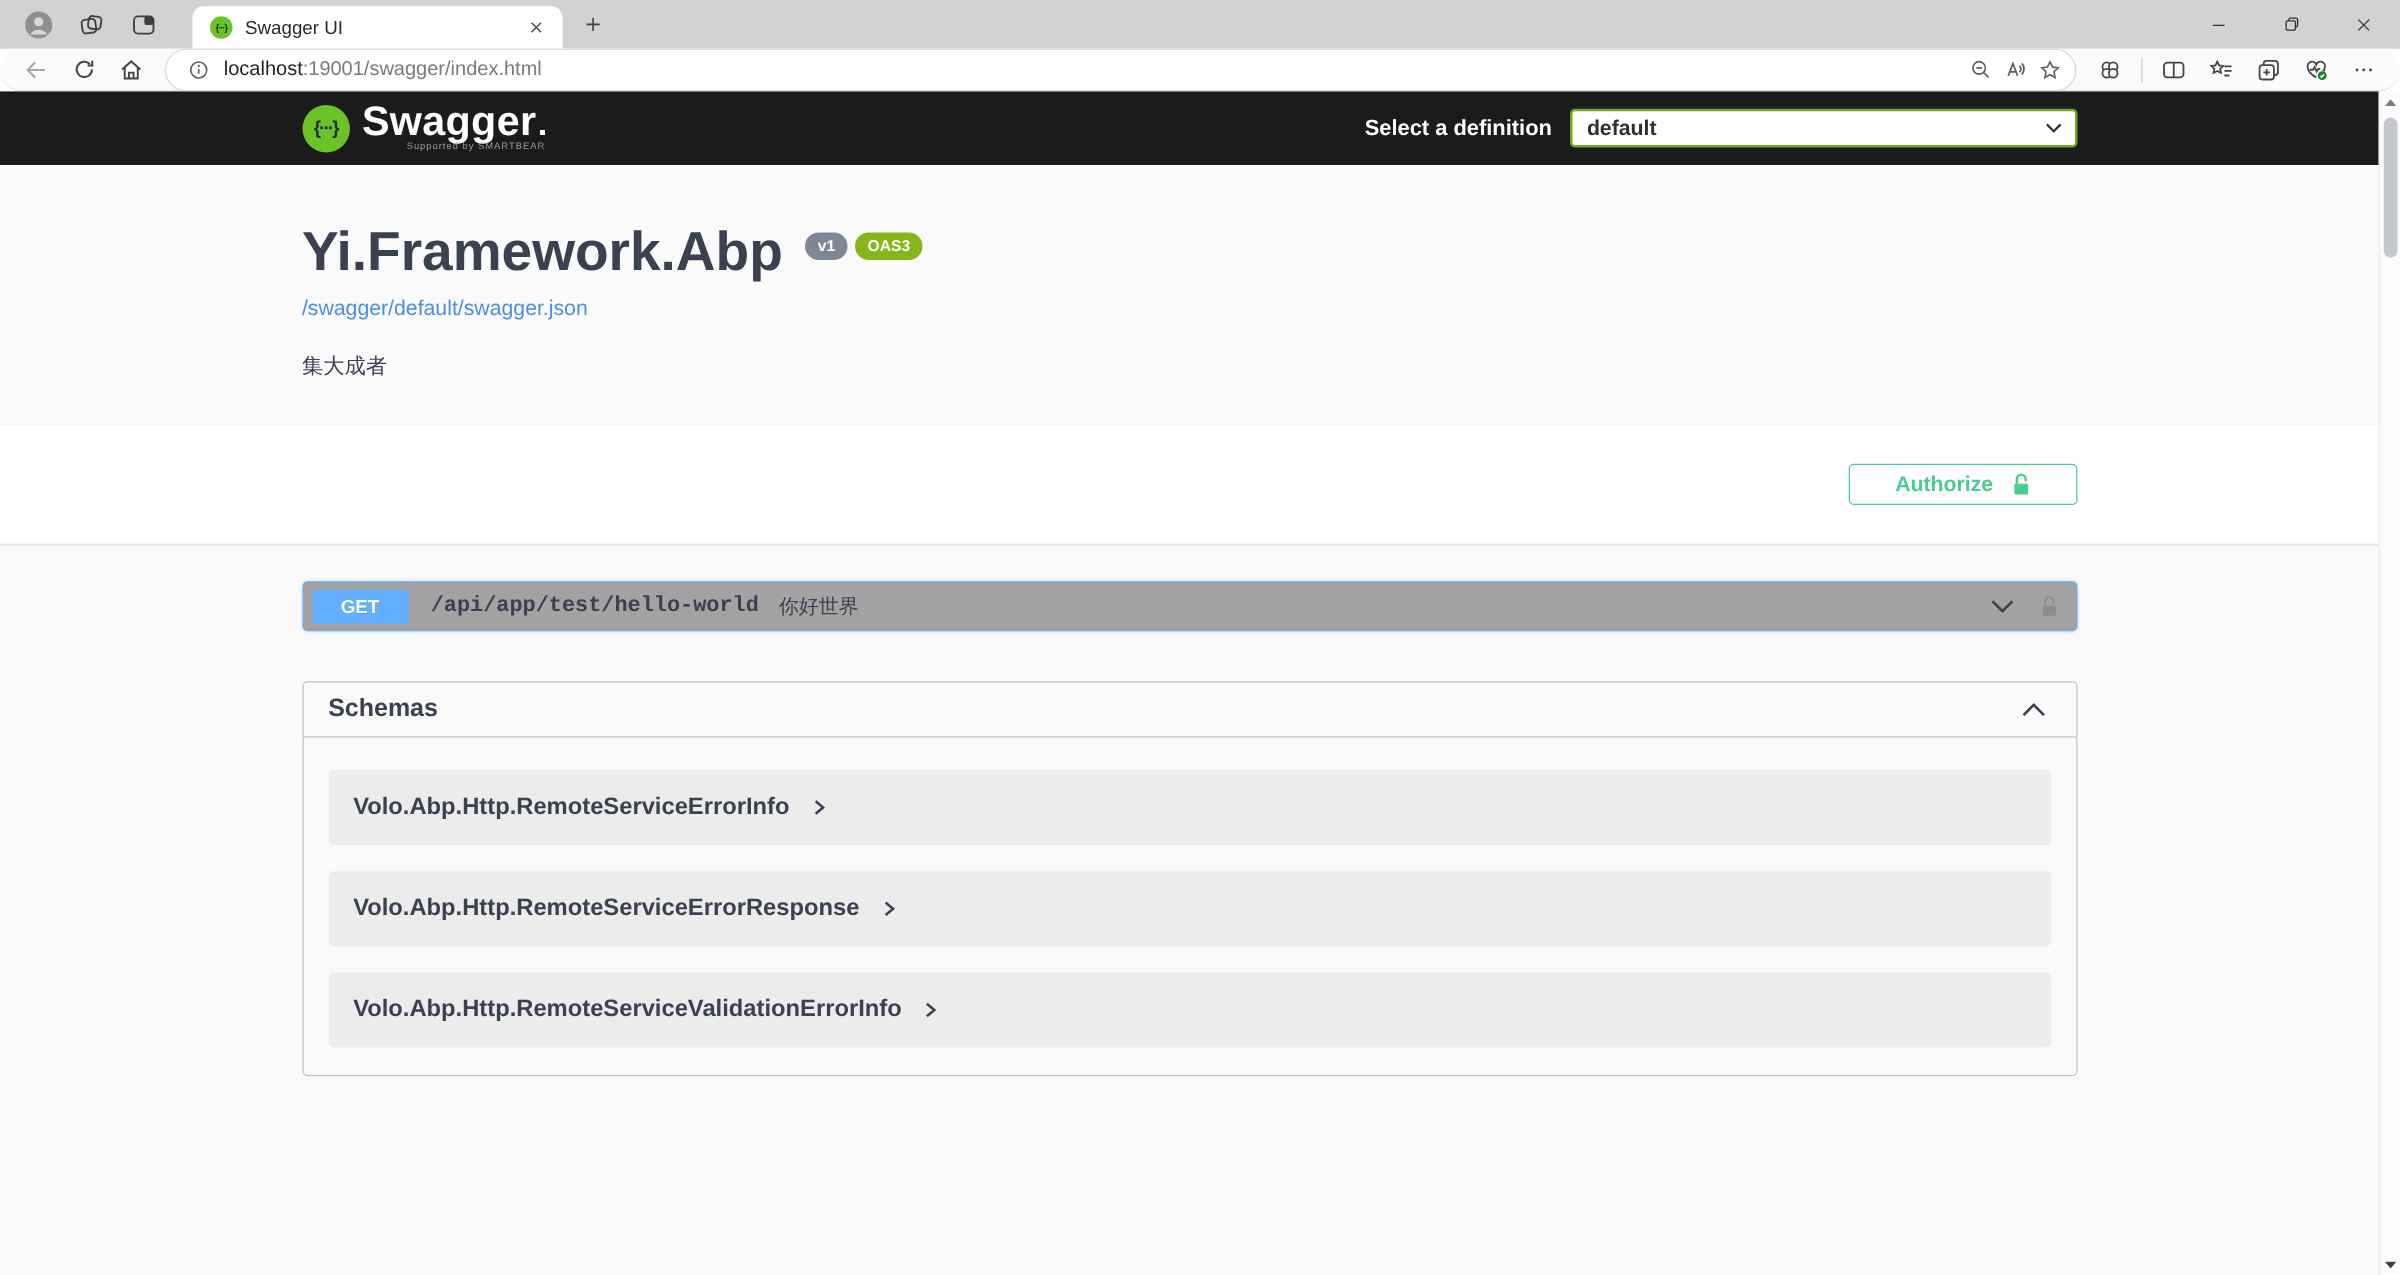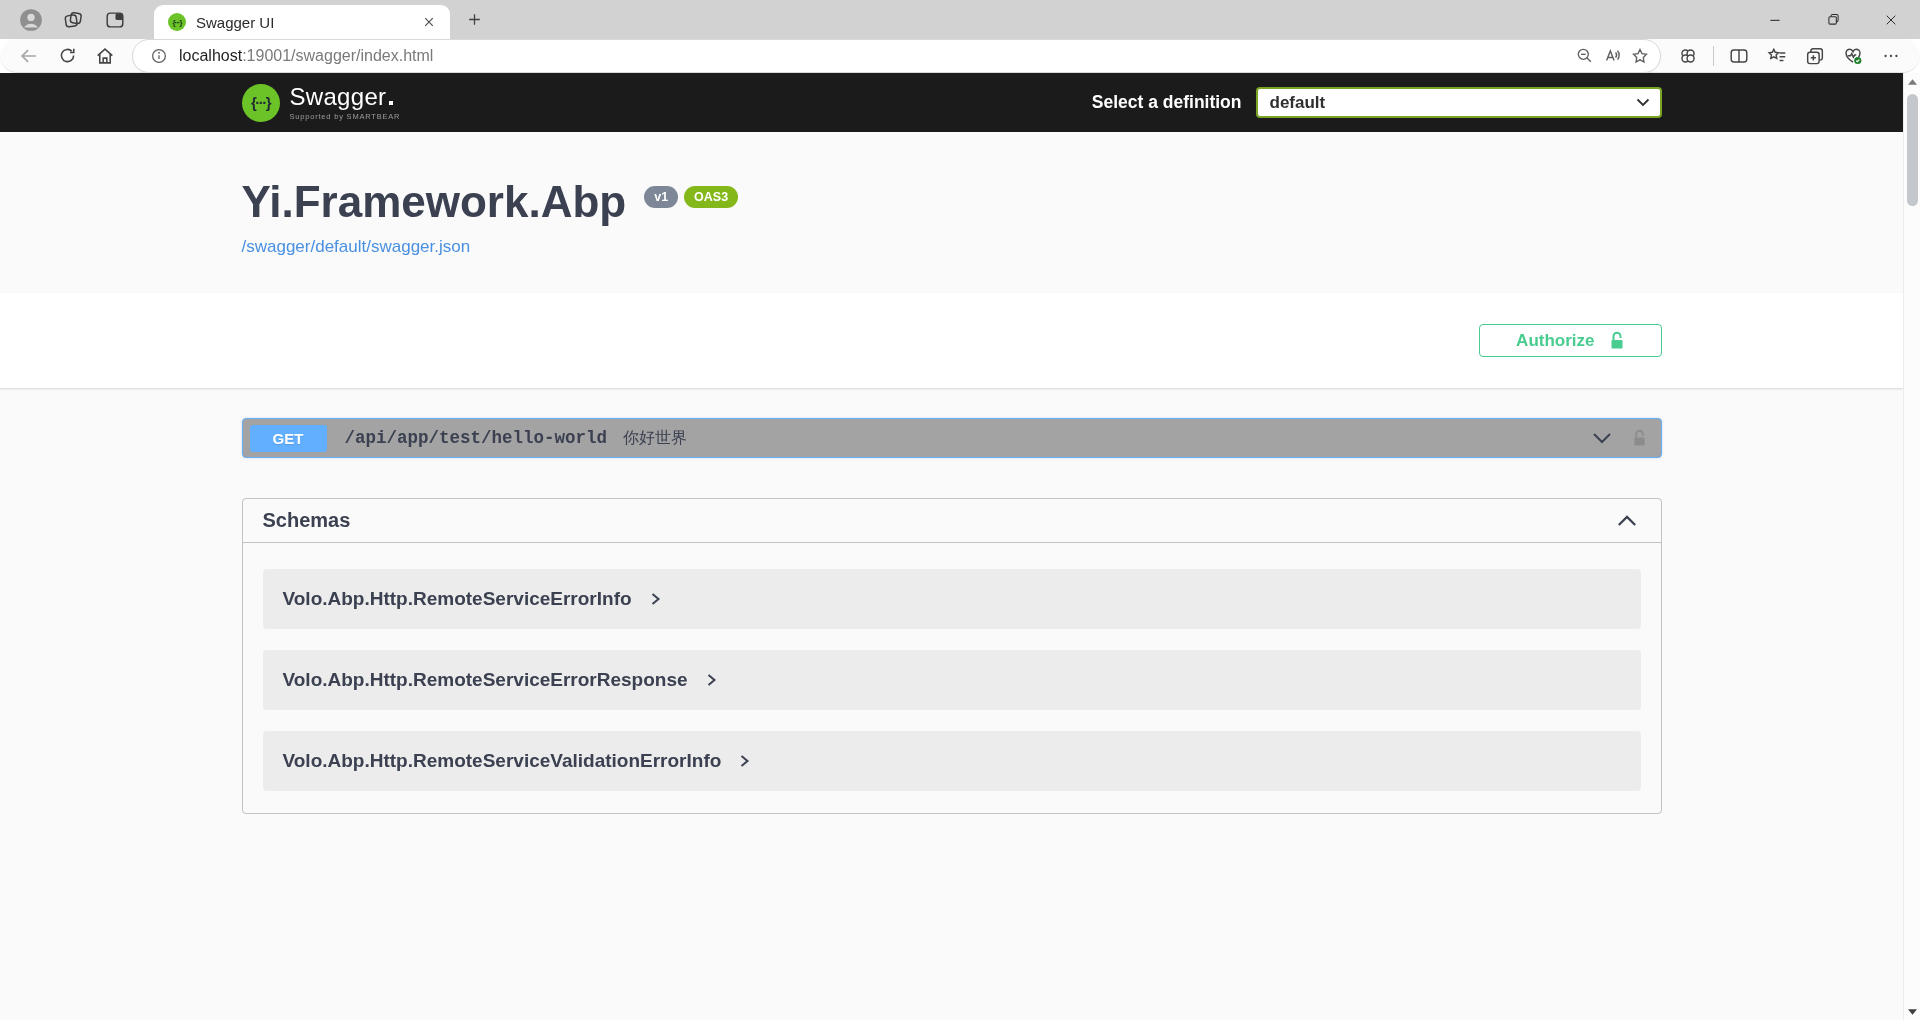--- a/index.html
+++ b/index.html
@@ -30,21 +30,21 @@
   
   .page { flex:1; position:relative; background:#fafafa; overflow:hidden; }
   .page-main { margin-right:17px; }
   .container { max-width:1460px; margin:0 auto; padding:0 20px; }
 
   .topbar { background:#1b1b1b; }
   .topbar-inner { height:59px; display:flex; align-items:center; justify-content:space-between; }
   .logo { display:flex; align-items:center; }
   .logo-circle { width:38px; height:38px; border-radius:50%; background:#6cc327; color:#222b33; font-weight:bold; font-size:15px; letter-spacing:-1.5px; display:flex; align-items:center; justify-content:center; }
   .logo-textwrap { margin-left:10px; display:flex; flex-direction:column; }
-  .logo-word { color:#fff; font-size:24px; font-weight:normal; line-height:26px; letter-spacing:.3px; }
+  .logo-word { color:#fff; font-size:33px; font-weight:bold; line-height:26px; letter-spacing:.3px; }
   .logo-word::after { content:""; display:inline-block; width:4px; height:4px; background:#fff; margin-left:3px; }
   .logo-tagline { font-size:7.5px; color:#9c9c9c; letter-spacing:.8px; align-self:flex-end; margin-top:2px; }
   .def-select { display:flex; align-items:center; }
   .def-label { color:#fff; font-weight:bold; font-size:17.5px; margin-right:14px; }
   .select { width:406px; height:31px; background:#fff; border:2px solid #7aa423; border-radius:4px; display:flex; align-items:center; padding:0 10px 0 12px; cursor:pointer; }
   .select-value { flex:1; font-size:17px; font-weight:bold; color:#2f2f2f; }
 
   .info { padding-top:44px; padding-bottom:36px; }
   .title-row { display:flex; align-items:center; }
   .api-title { font-size:44px; font-weight:bold; color:#3b4151; line-height:51px; }
@@ -264,20 +264,21 @@
 
       <div class="info container">
         <div class="title-row">
           <h1 class="api-title">Yi.Framework.Abp</h1>
           <span class="badges">
             <span class="badge badge-ver">v1</span>
             <span class="badge badge-oas">OAS3</span>
           </span>
         </div>
         <a class="spec-link">/swagger/default/swagger.json</a>
+        <div class="api-desc">集大成者</div>
       </div>
 
       <div class="scheme-container">
         <div class="container scheme-inner">
           <button class="authorize">
             <span>Authorize</span>
             <svg width="16" height="20" viewBox="0 0 16 20">
                 <path d="M4.5 9V5.2a3.5 3.5 0 0 1 7 0V7" fill="none" stroke="#49cc90" stroke-width="2"></path>
                 <rect x="2.5" y="9" width="11" height="8.5" rx="1.2" fill="#49cc90"></rect>
               </svg>

